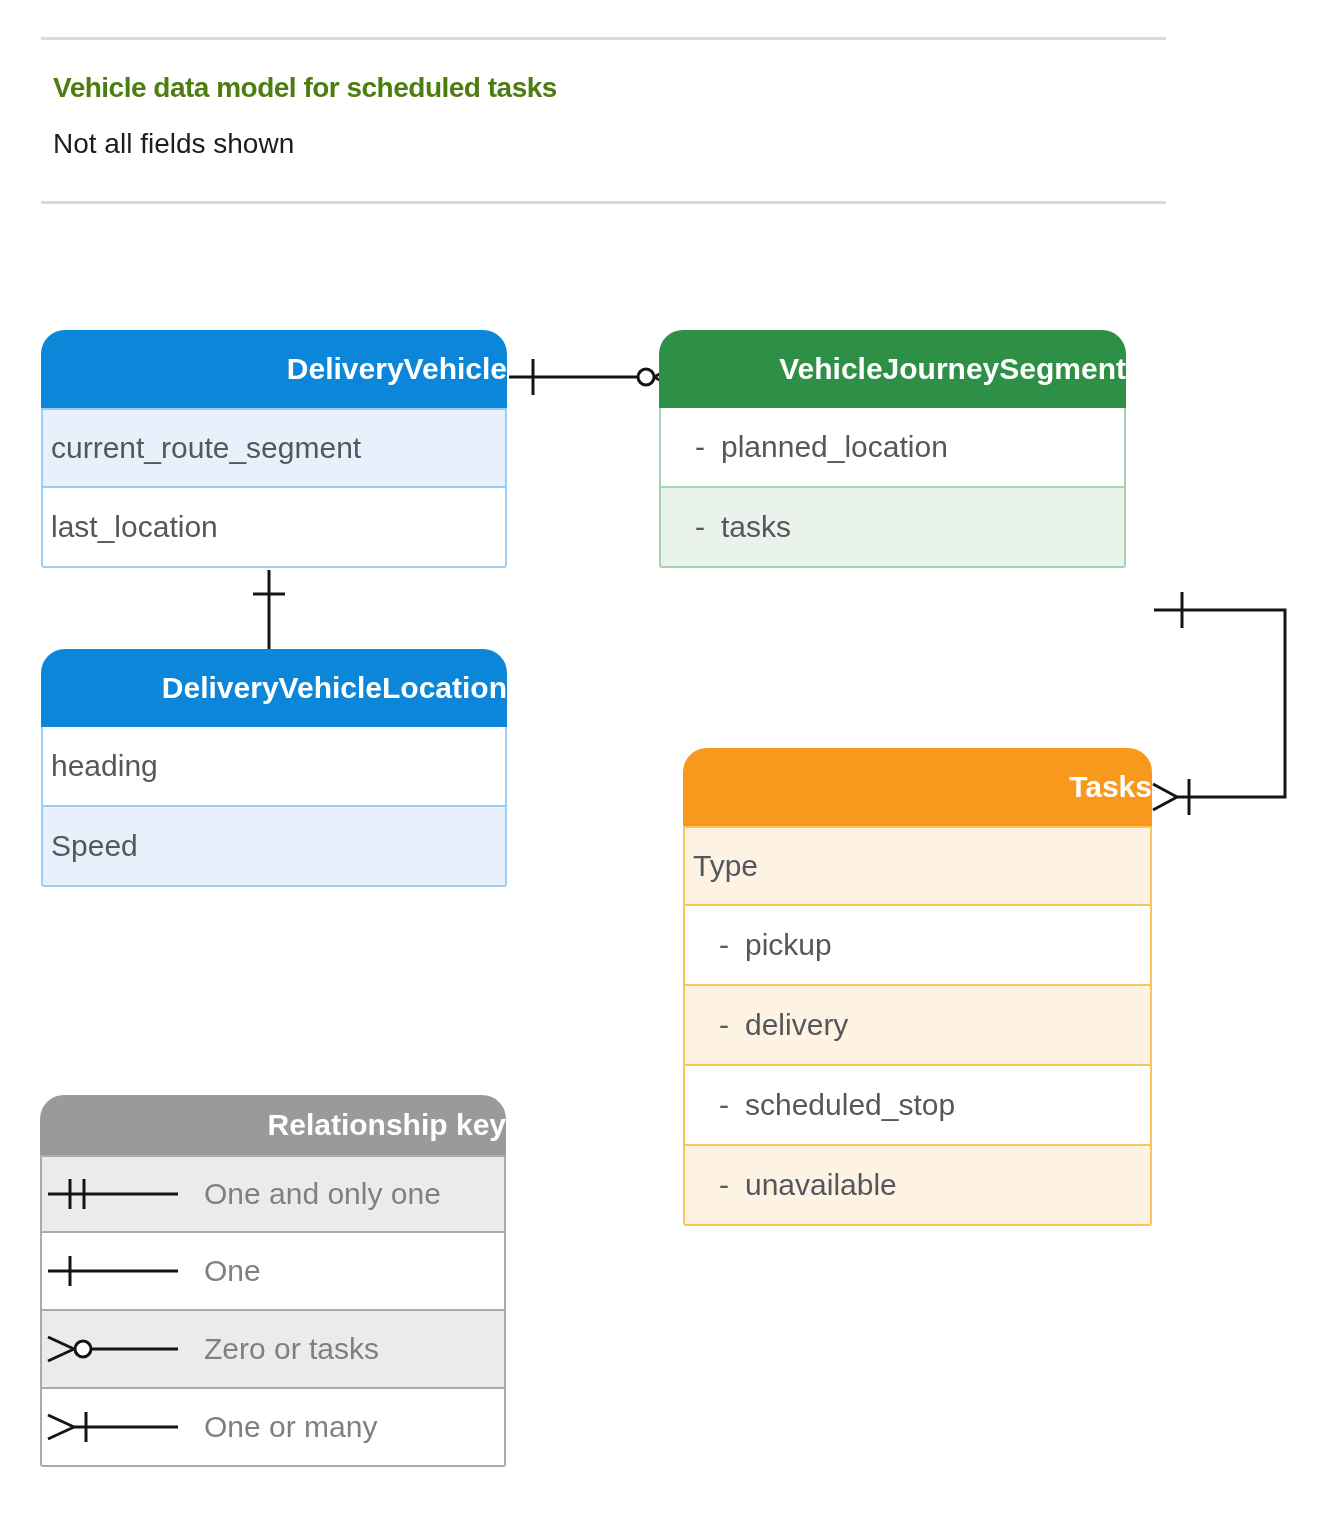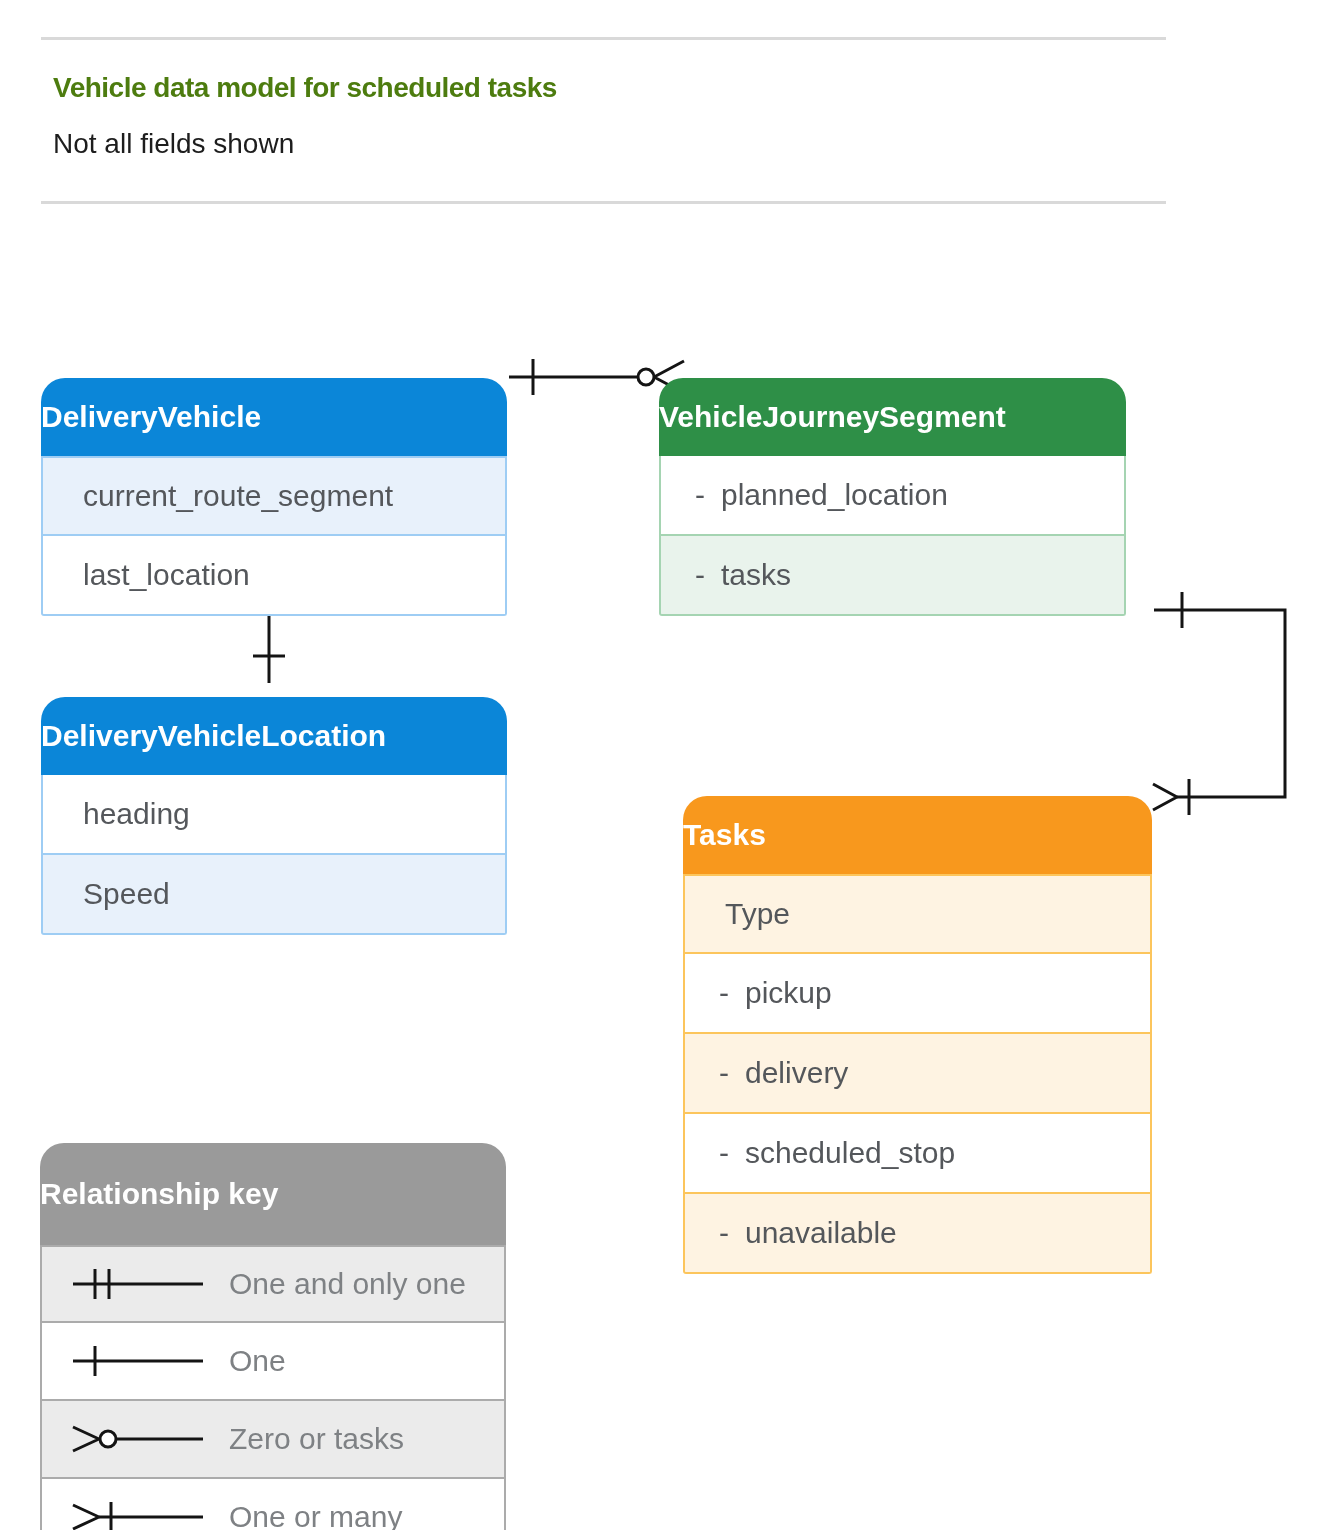--- a/index.html
+++ b/index.html
@@ -18,40 +18,40 @@
   .rule{position:absolute;height:3px;background:var(--c-rule)}
   .page-title{
     position:absolute;left:53px;top:72px;font-size:28px;font-weight:700;color:#4d7c0f;
     letter-spacing:-0.5px;
   }
   .page-subtitle{position:absolute;left:53px;top:128px;font-size:28px;color:#1d1d1d}
 
   .entity{position:absolute}
   .entity-header{
     height:78px;border-radius:24px 24px 0 0;background:var(--hdr);
-    display:flex;align-items:center;justify-content:flex-start;
-    color:#fff;font-size:30px;font-weight:700;margin-top:48px;
+    display:flex;align-items:center;justify-content:flex-end;
+    color:#fff;font-size:30px;font-weight:700;
   }
   .entity-row{
     height:80px;background:#fff;border:2px solid var(--bdr);border-top:none;
-    display:flex;align-items:center;padding-left:40px;
+    display:flex;align-items:center;padding-left:8px;
     font-size:30px;color:var(--c-text);
   }
   .entity-row.first{border-top:2px solid var(--bdr)}
   .entity-row.last{border-radius:0 0 3px 3px}
   .entity-row.tint{background:var(--tint)}
   .entity-row.sub{padding-left:34px}
   .entity-row .prefix{margin-right:16px}
 
   .theme-blue{--hdr:var(--c-blue);--bdr:var(--c-blue-border);--tint:var(--c-blue-tint)}
   .theme-green{--hdr:var(--c-green);--bdr:var(--c-green-border);--tint:var(--c-green-tint)}
   .theme-orange{--hdr:var(--c-orange);--bdr:var(--c-orange-border);--tint:var(--c-orange-tint)}
   .theme-gray{--hdr:var(--c-gray);--bdr:var(--c-gray-border);--tint:var(--c-gray-tint)}
 
-  .legend .entity-row{padding-left:29px;color:var(--c-legendtext)}
+  .legend .entity-row{padding-left:4px;color:var(--c-legendtext)}
   .legend .entity-row{height:78px}
   .legend-symbol{flex:0 0 140px;margin-right:18px}
   .legend-symbol svg{display:block}
 
   .overlay{position:absolute;left:0;top:0;pointer-events:none}
   .overlay path{stroke:var(--c-line);stroke-width:3;fill:none}
   .overlay circle{stroke:var(--c-line);stroke-width:3;fill:#fff}
   .legend-symbol path{stroke:var(--c-line);stroke-width:3;fill:none}
   .legend-symbol circle{stroke:var(--c-line);stroke-width:3;fill:#fff}
 </style>
@@ -143,21 +143,21 @@
     <span class="prefix">-</span>
     <span>scheduled_stop</span>
   </div>
   <div class="entity-row sub last tint">
     <span class="prefix">-</span>
     <span>unavailable</span>
   </div>
 </div>
 
 <div class="entity legend theme-gray" style="left:40px;top:1095px;width:466px">
-  <div class="entity-header" style="height:102px">
+  <div class="entity-header" style="height:60px">
     <span>Relationship key</span>
   </div>
 
   <div class="entity-row first tint">
     <span class="legend-symbol">
       <svg width="140" height="40" viewBox="0 0 140 40">
         <path d="M2 20 H132"></path>
           <path d="M24 5 V35"></path>
           <path d="M38 5 V35"></path>
       </svg>

